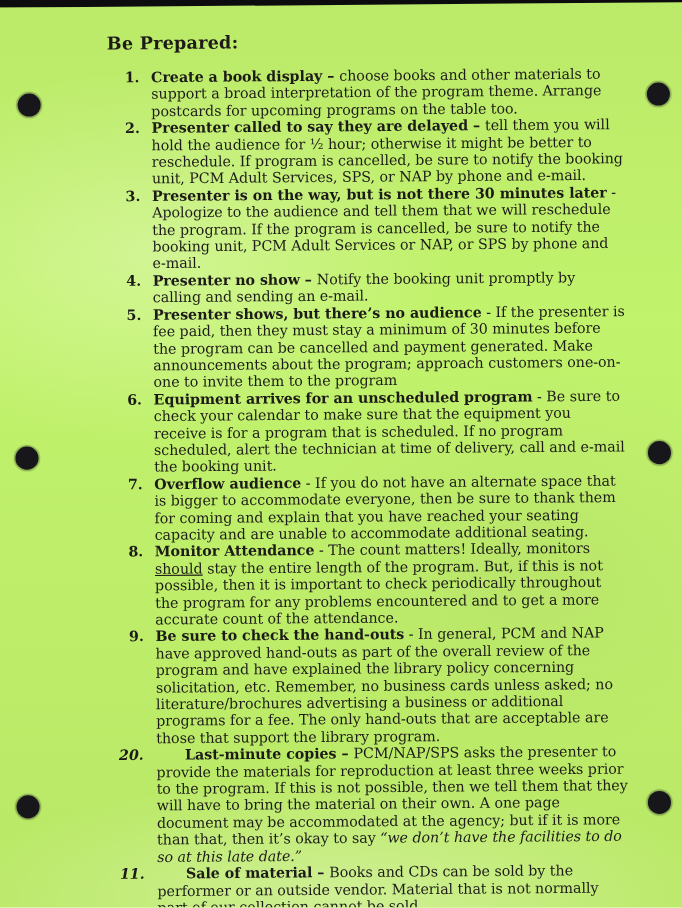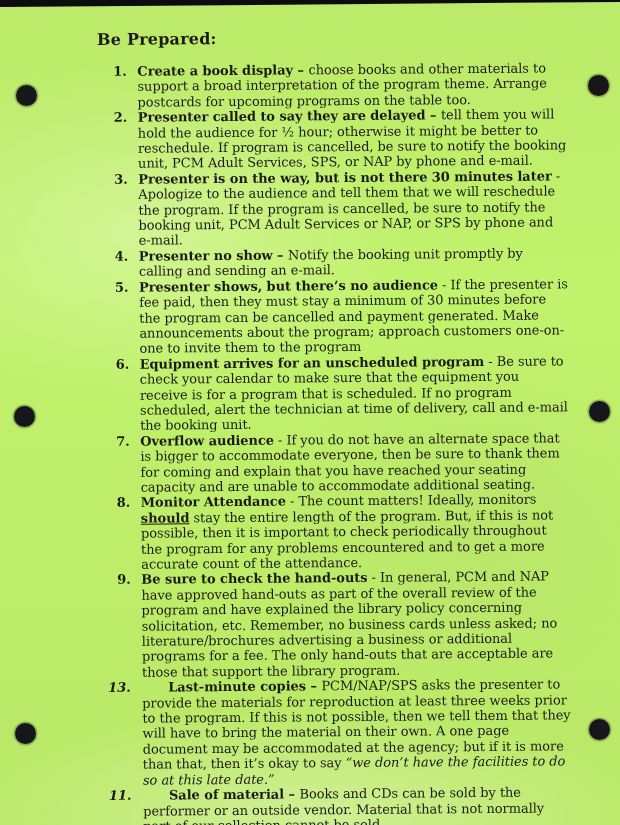--- a/index.html
+++ b/index.html
@@ -79,21 +79,21 @@
   }
   .item.tabbed .num {
     padding-left: 6px;
     font-style: italic;
   }
   .body { flex: 1; }
   .tab { display: inline-block; width: 26px; }
 
   .seg-normal { font-weight: normal; }
   .seg-bold { font-weight: bold; }
-  .seg-bold-underline { font-weight: bold; text-decoration: underline; }
+  .seg-bold-underline { font-weight: normal; text-decoration: underline; }
   .seg-italic { font-style: italic; }
 </style>
 </head>
 <body>
 
 <div class="page">
   <div class="texture"></div>
 
   <div class="scan-edge-top"></div>
 
@@ -137,21 +137,21 @@
         </div>
         <div class="item">
           <span class="num">8.</span>
           <span class="body"><span class="seg-bold">Monitor Attendance</span><span class="seg-normal"> - The count matters! Ideally, monitors </span><span class="seg-bold-underline">should</span><span class="seg-normal"> stay the entire length of the program.  But, if this is not possible, then it is important to check periodically throughout the program for any problems encountered and to get a more accurate count of the attendance.</span></span>
         </div>
         <div class="item">
           <span class="num">9.</span>
           <span class="body"><span class="seg-bold">Be sure to check the hand-outs</span><span class="seg-normal"> - In general, PCM and NAP have approved hand-outs as part of the overall review of the program and have explained the library policy concerning solicitation, etc. Remember, no business cards unless asked; no literature/brochures advertising a business or additional programs for a fee. The only hand-outs that are acceptable are those that support the library program.</span></span>
         </div>
         <div class="item tabbed">
-          <span class="num">13.</span>
+          <span class="num">20.</span>
           <span class="body"><span class="tab"></span><span class="seg-bold">Last-minute copies – </span><span class="seg-normal">PCM/NAP/SPS asks the presenter to provide the materials for reproduction at least three weeks prior to the program.  If this is not possible, then we tell them that they will have to bring the material on their own.  A one page document may be accommodated at the agency; but if it is more than that, then it’s okay to say </span><span class="seg-italic">“we don’t have the facilities to do so at this late date.”</span></span>
         </div>
         <div class="item tabbed">
           <span class="num">11.</span>
           <span class="body"><span class="tab"></span><span class="seg-bold">Sale of material – </span><span class="seg-normal">Books and CDs can be sold by the performer or an outside vendor.  Material that is not normally part of our collection cannot be sold.</span></span>
         </div>
       </div>
   </div>
 </div>
 

